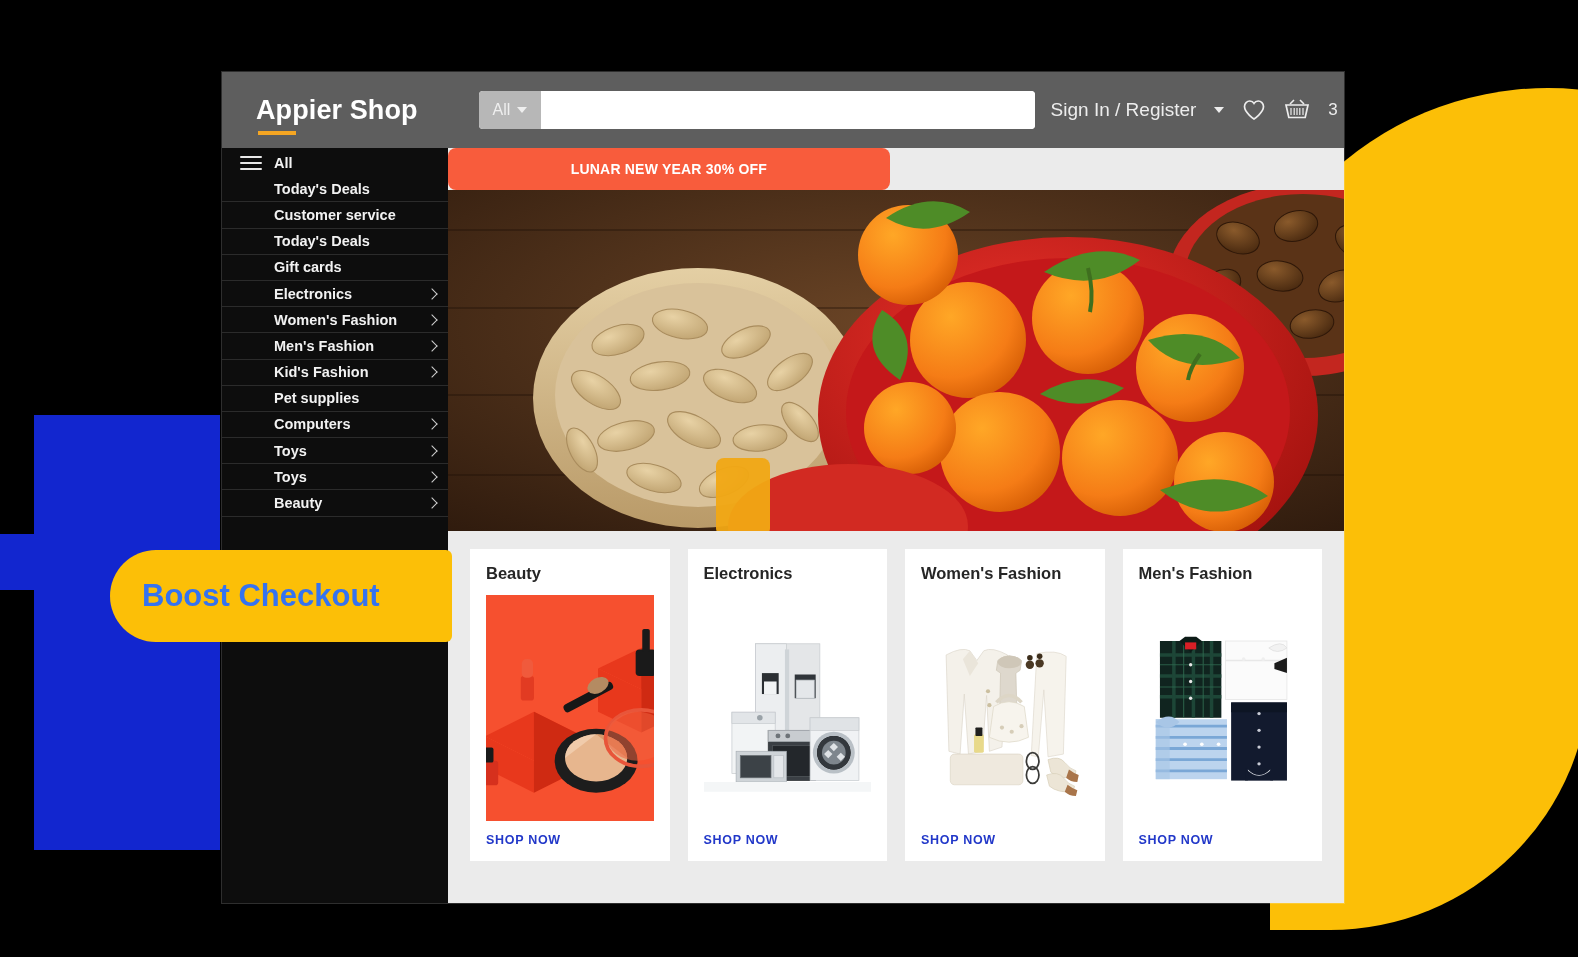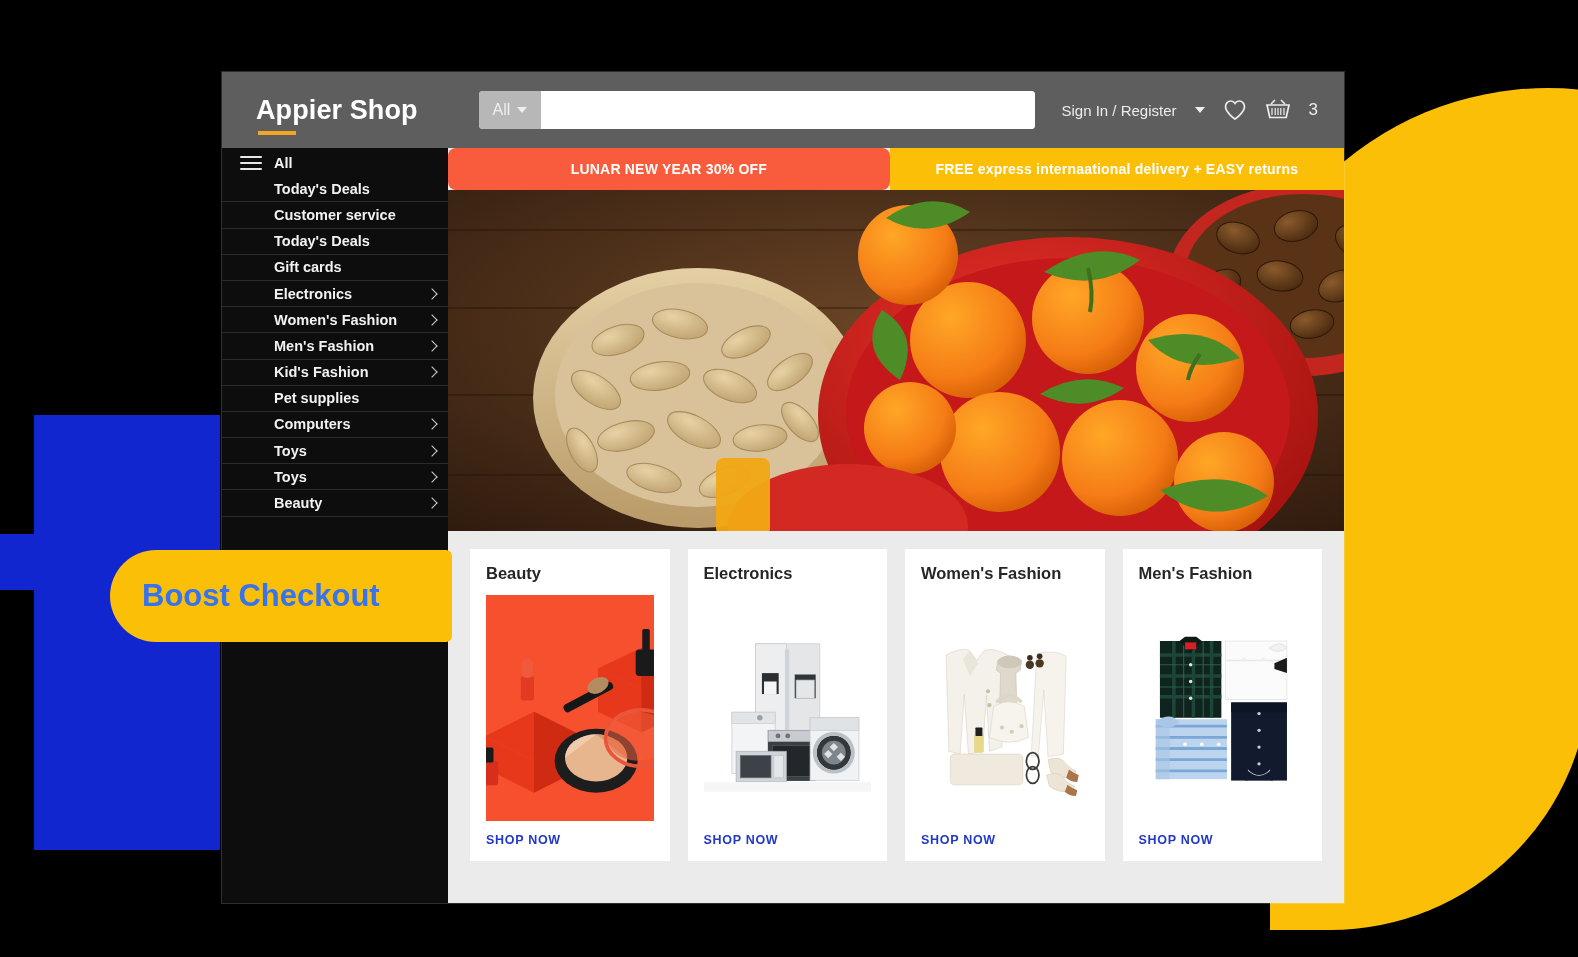--- a/index.html
+++ b/index.html
@@ -36,21 +36,21 @@
     border-radius:4px;overflow:hidden;background:#fff;flex:0 0 auto;
   }
   .search-cat{
     background:#b7b7b7;color:#efefef;font-size:16px;display:flex;align-items:center;
     gap:7px;padding:0 14px;white-space:nowrap;
   }
   .caret{width:0;height:0;border-left:5px solid transparent;border-right:5px solid transparent;border-top:6px solid currentColor;display:inline-block;}
   .search-input{flex:1;border:0;outline:0;background:#fff;font-size:15px;padding:0 12px;font-family:"Liberation Sans",sans-serif;}
 
   .header-right{margin-left:auto;display:flex;align-items:center;gap:18px;color:#ededed;}
-  .signin{font-size:15px;white-space:nowrap;}
+  .signin{font-size:19px;white-space:nowrap;}
   .ic{display:flex;align-items:center;justify-content:center;}
   .cart-count{font-size:17px;color:#ededed;}
 
   
   .site-body{display:flex;height:calc(831px - 76px);}
   .sidebar{width:226px;background:#0d0d0d;flex:0 0 226px;padding-top:2px;box-sizing:border-box;}
   .nav-item{
     display:flex;align-items:center;color:#f2f2f2;font-size:14.5px;font-weight:bold;
     height:26.2px;padding:0 12px 0 52px;box-sizing:border-box;
     border-bottom:1px solid #2b2b2b;position:relative;white-space:nowrap;
@@ -199,23 +199,20 @@
           <span>Beauty</span>
           <span class="chev"></span>
         </div>
       </nav>
 
       <div class="content">
 
         <div class="promos">
           <div class="promo a">
             <span>LUNAR NEW YEAR 30% OFF</span>
-          </div>
-          <div class="promo b">
-            <span>FREE express internaational delivery + EASY returns</span>
           </div>
         </div>
 
         <div class="hero">
           <svg viewBox="0 0 896 341" preserveAspectRatio="xMidYMid slice" aria-hidden="true">
             <defs>
               <radialGradient id="wood" cx="50%" cy="40%" r="80%">
                 <stop offset="0%" stop-color="#6b4526"></stop>
                   <stop offset="100%" stop-color="#2e1a0d"></stop>
               </radialGradient>

